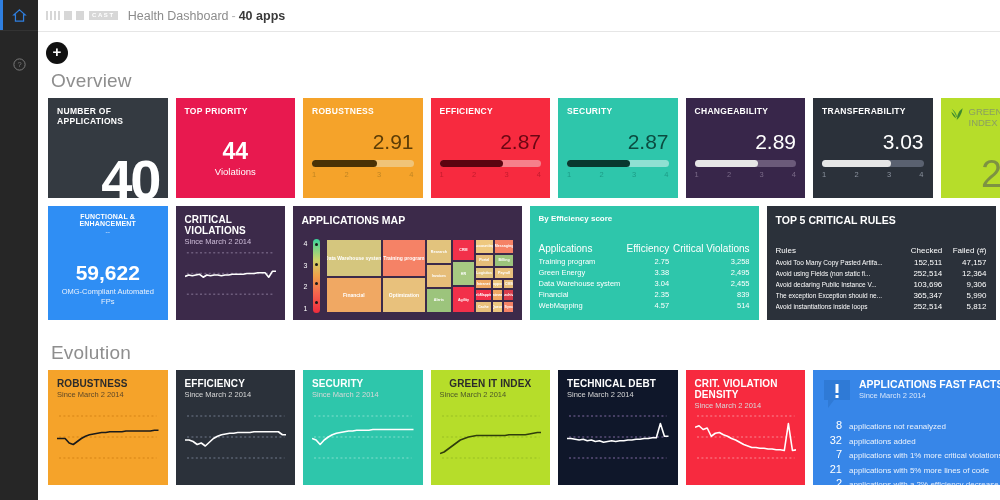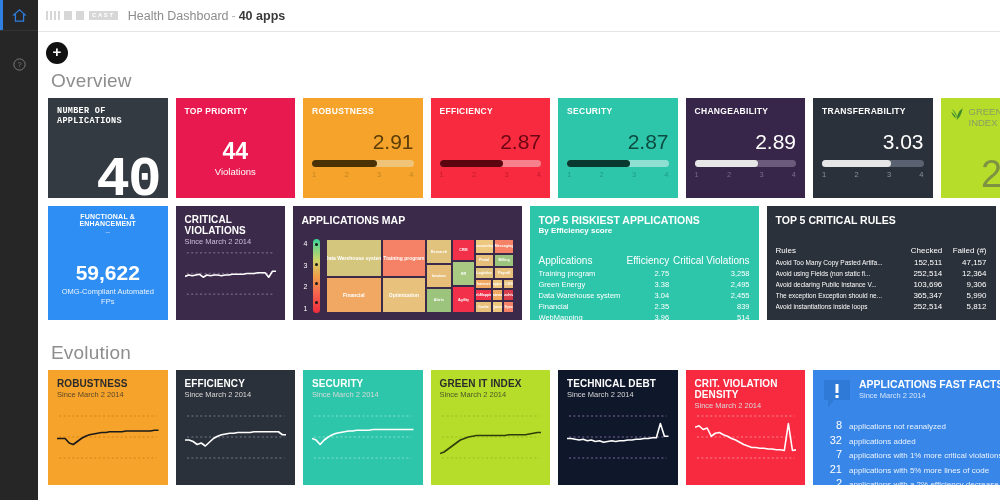--- a/index.html
+++ b/index.html
@@ -63,21 +63,21 @@
   .grid { display: flex; gap: 8px; }
 
   .card { position: relative; overflow: hidden; }
   .card-title {
     font-size: 8.5px; font-weight: bold; letter-spacing: .3px; text-transform: uppercase;
   }
 
   
   .row1 .card { width: 119.5px; height: 100px; padding: 8px 9px; }
 
-  .kpi-count { color: #fff; font-family: Liberation Mono, monospace; }
+  .kpi-count { color: #fff; }
   .big40 {
     position: absolute; right: 8px; bottom: -14px;
     font-size: 56px; font-weight: bold; color: #fff; letter-spacing: -2px;
   }
   .prio-wrap { text-align: center; margin-top: 24px; }
   .prio-num { font-size: 23px; font-weight: bold; color: #fff; line-height: 1; }
   .prio-lab { font-size: 9.5px; color: #fff; margin-top: 3px; }
 
   .gauge-val {
     position: absolute; right: 9px; top: 32px;
@@ -434,21 +434,20 @@
                   <span>Queue</span>
                 </div>
                 <div class="tcell" style="left: 94%; top: 84%; width: 6%; height: 16%; background: rgb(245, 130, 102); border: 0.5px solid rgb(60, 42, 74);">
                   <span>Sync</span>
                 </div>
               </div>
           </div>
         </div>
 
         <div class="card tbl-card" style="background:#2ec6ab">
-          <div class="t">TOP 5 RISKIEST APPLICATIONS</div>
           <div class="s">By Efficiency score</div>
           <table class="mini">
             <thead>
               <tr>
                 <th class="l">Applications</th>
                 <th>Efficiency</th>
                 <th>Critical Violations</th>
               </tr>
             </thead>
             <tbody>
@@ -467,21 +466,21 @@
                   <td>3.04</td>
                   <td>2,455</td>
                 </tr>
                 <tr>
                   <td class="l">Financial</td>
                   <td>2.35</td>
                   <td>839</td>
                 </tr>
                 <tr>
                   <td class="l">WebMapping</td>
-                  <td>3.96</td>
+                  <td>4.57</td>
                   <td>514</td>
                 </tr>
               </tbody>
           </table>
         </div>
 
         <div class="card tbl-card rules-card" style="background:#2b313a">
           <div class="t">TOP 5 CRITICAL RULES</div>
           <table class="mini">
             <thead>
@@ -559,21 +558,21 @@
               <svg viewBox="0 0 100 100" preserveAspectRatio="none">
                 <line x1="2" y1="20" x2="98" y2="20" stroke="#66d6c2" stroke-width="1.6" stroke-dasharray="2,2.4" vector-effect="non-scaling-stroke"></line>
                 <line x1="2" y1="48" x2="98" y2="48" stroke="#66d6c2" stroke-width="1.6" stroke-dasharray="2,2.4" vector-effect="non-scaling-stroke"></line>
                 <line x1="2" y1="76" x2="98" y2="76" stroke="#66d6c2" stroke-width="1.6" stroke-dasharray="2,2.4" vector-effect="non-scaling-stroke"></line>
                 <path d="M0.00 50.00 L4.00 52.00 L8.00 58.00 L12.00 52.00 L16.00 48.00 L20.00 45.00 L24.00 43.00 L28.00 42.00 L32.00 41.00 L36.00 40.00 L40.00 40.00 L44.00 39.00 L48.00 39.00 L52.00 39.00 L56.00 39.00 L60.00 38.00 L64.00 38.00 L68.00 38.00 L72.00 38.00 L76.00 38.00 L80.00 38.00 L84.00 38.00 L88.00 38.00 L92.00 38.00 L96.00 38.00 L100.00 38.00 " fill="none" stroke="#ffffff" stroke-width="1.6" vector-effect="non-scaling-stroke" stroke-linejoin="round"></path>
               </svg>
             </div>
         </div>
 
         <div class="card ev" style="background: rgb(182, 221, 42);">
-          <div class="t" style="color: rgb(43, 43, 43);">GREEN IT INDEX</div>
+          <div class="t" style="color: rgb(43, 43, 43); text-align: center;">GREEN IT INDEX</div>
           <div class="s" style="color: rgba(40, 40, 40, 0.75);">Since March 2 2014</div>
           <div class="ev-box">
               <svg viewBox="0 0 100 100" preserveAspectRatio="none">
                 <line x1="2" y1="20" x2="98" y2="20" stroke="#a3c926" stroke-width="1.6" stroke-dasharray="2,2.4" vector-effect="non-scaling-stroke"></line>
                 <line x1="2" y1="48" x2="98" y2="48" stroke="#a3c926" stroke-width="1.6" stroke-dasharray="2,2.4" vector-effect="non-scaling-stroke"></line>
                 <line x1="2" y1="76" x2="98" y2="76" stroke="#a3c926" stroke-width="1.6" stroke-dasharray="2,2.4" vector-effect="non-scaling-stroke"></line>
                 <path d="M0.00 70.00 L4.00 68.00 L8.00 64.00 L12.00 60.00 L16.00 56.00 L20.00 52.00 L24.00 50.00 L28.00 48.00 L32.00 47.00 L36.00 46.00 L40.00 46.00 L44.00 46.00 L48.00 46.00 L52.00 46.00 L56.00 46.00 L60.00 46.00 L64.00 46.00 L68.00 45.00 L72.00 45.00 L76.00 45.00 L80.00 45.00 L84.00 45.00 L88.00 44.00 L92.00 43.00 L96.00 42.00 L100.00 42.00 " fill="none" stroke="#2f3d0c" stroke-width="1.6" vector-effect="non-scaling-stroke" stroke-linejoin="round"></path>
               </svg>
             </div>
         </div>

